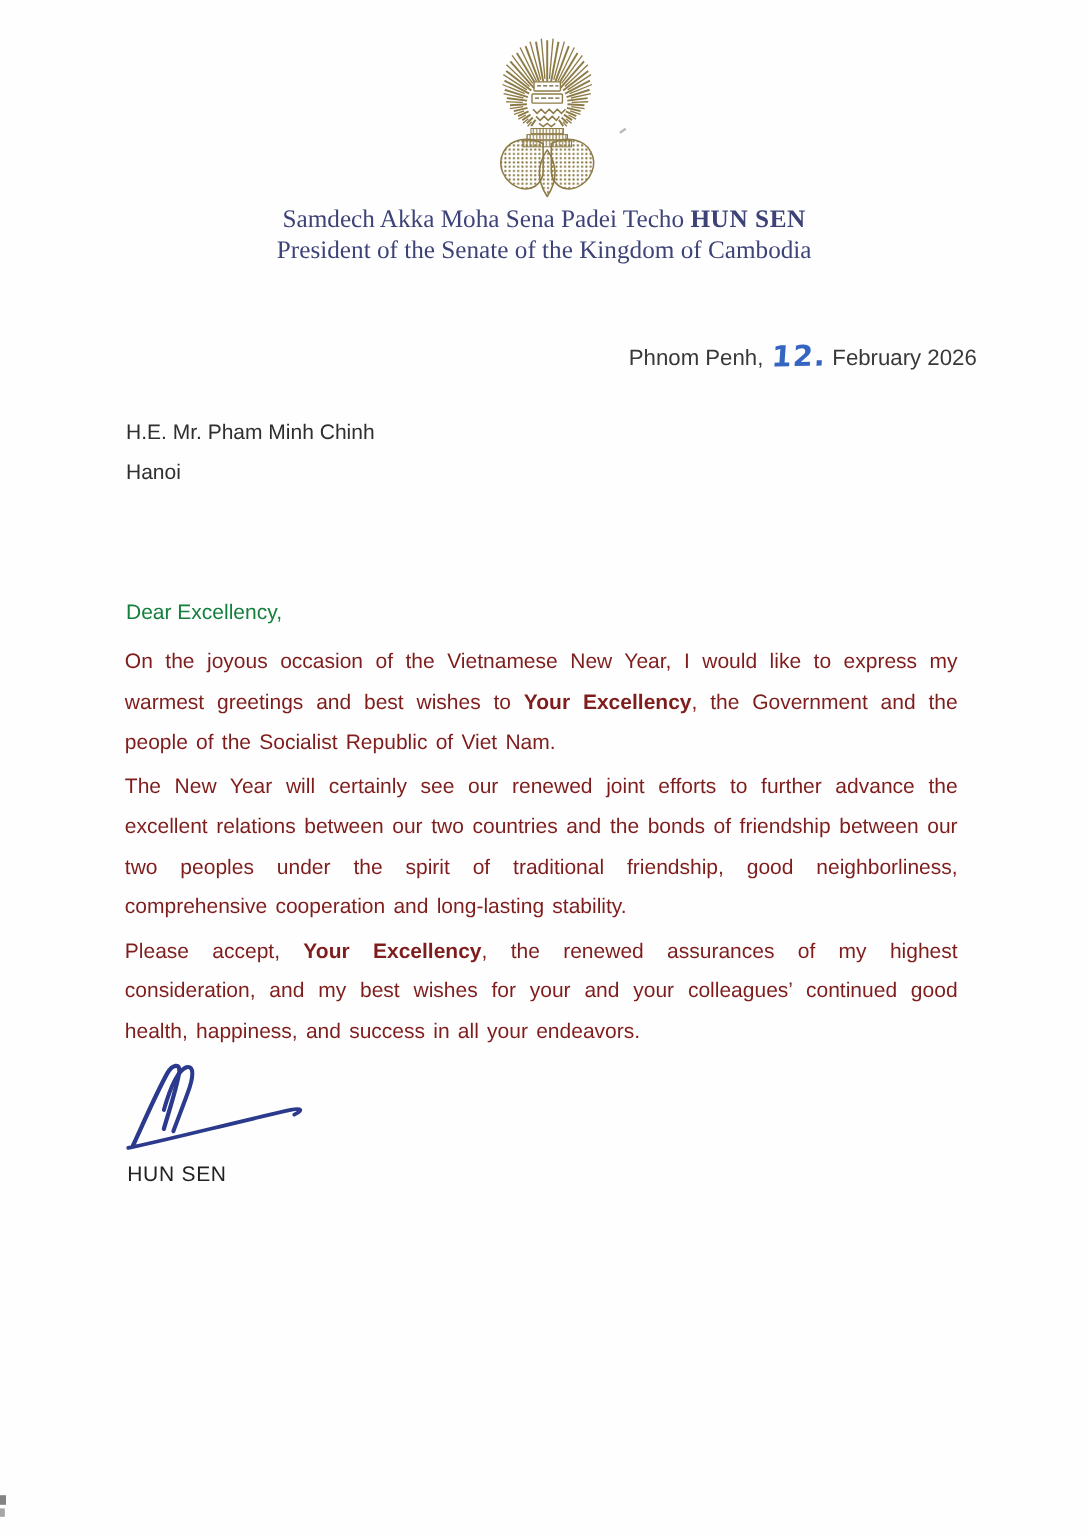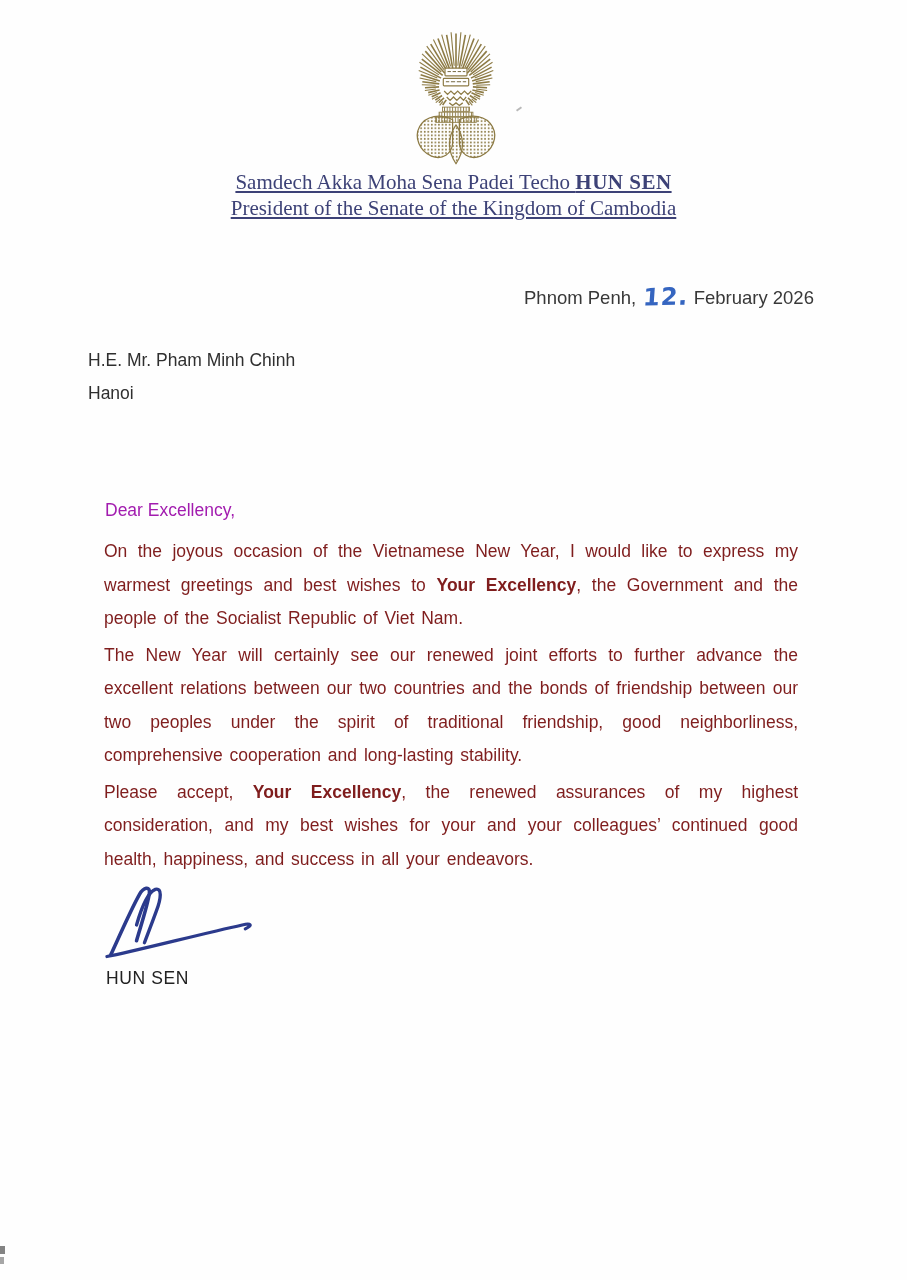--- a/index.html
+++ b/index.html
@@ -13,48 +13,47 @@
     color:#2f2f2f;
   }
   
   .emblem{position:absolute;left:405px;top:20px;width:102px;height:148px;}
   .letterhead-text{
     position:absolute;left:0;top:170px;width:907px;
     text-align:center;
     font-family:"Liberation Serif", serif;
     font-size:21px;line-height:25.5px;
     color:#3d4277;
-    text-decoration:underline;
   }
   .letterhead-text .bold-name{font-weight:700;letter-spacing:0.5px;}
   
   .dateline{
     position:absolute;left:524px;top:283px;
     font-size:18.5px;color:#383838;white-space:nowrap;
   }
   .hand-day{
     display:inline-block;
     font-family:"DejaVu Sans", sans-serif;
     font-size:24px;font-weight:600;
     color:#3565c0;
     transform:skewX(-5deg) rotate(-1deg);
     margin:0 5px 0 7px;
     letter-spacing:1px;
     vertical-align:-1px;
   }
   
   .recipient{
-    position:absolute;left:88px;top:344px;
+    position:absolute;left:105px;top:344px;
     font-size:17.5px;line-height:32.5px;color:#2f2f2f;
   }
   .recipient .city{text-underline-offset:3px;text-decoration-thickness:1px;}
   
   .salutation{
     position:absolute;left:105px;top:500px;
-    font-size:17.5px;color:#a21caf;
+    font-size:17.5px;color:#15803d;
   }
   .body-block{
     position:absolute;left:104px;top:535px;width:694px;
     font-size:17.5px;line-height:33.5px;color:#7f1d1d;
   }
   .body-block p{
     margin:0 0 3px 0;
     text-align:justify;
     word-spacing:2px;
   }

